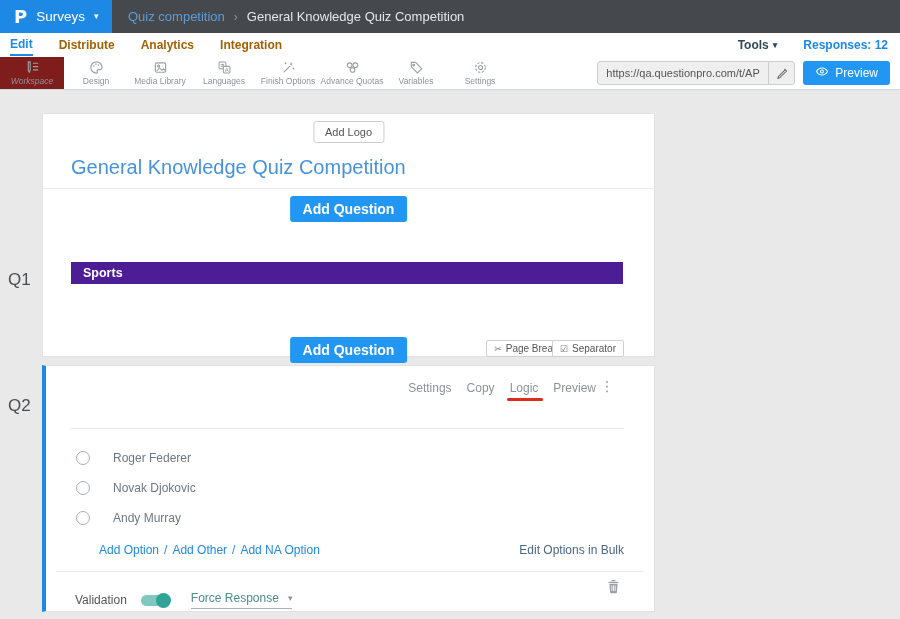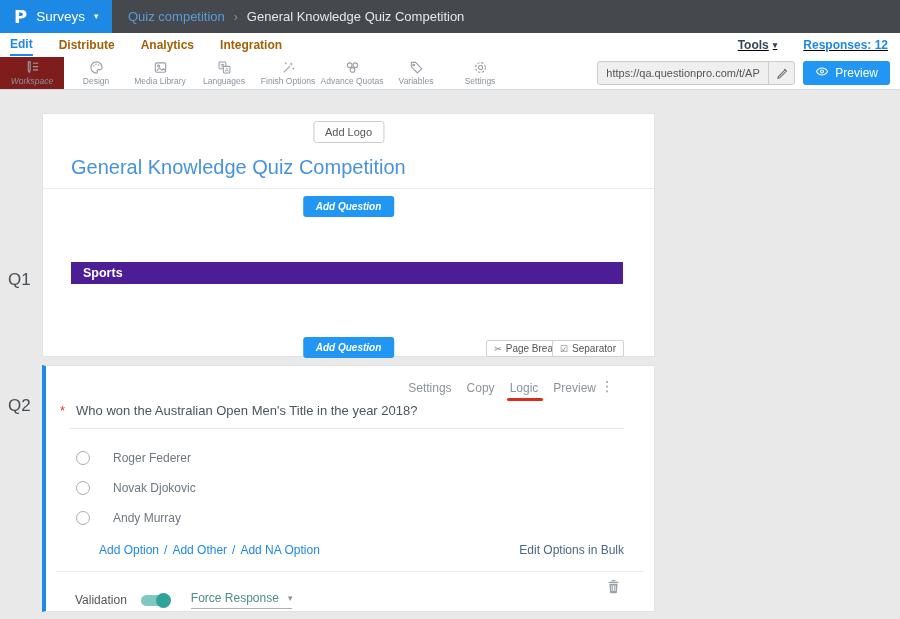--- a/index.html
+++ b/index.html
@@ -18,21 +18,21 @@
   .bc-current { color:#E4E7EA; }
   .top-right { margin-left:auto; display:flex; align-items:center; gap:8px; padding-right:12px; }
   .circle-btn { width:23px; height:23px; border:1.5px solid #c9cccf; border-radius:50%; color:#fff; display:flex; align-items:center; justify-content:center; font-size:12px; font-weight:bold; cursor:pointer; background:transparent; }
   .upgrade-btn { background:#F6A21E; color:#fff; font-weight:bold; font-size:11.5px; padding:5px 15px; border-radius:12px; border:none; cursor:pointer; font-family:inherit; }
 
   
   .tabrow { position:absolute; top:33px; left:0; right:0; height:24px; background:#fff; display:flex; align-items:center; font-size:12px; font-weight:bold;justify-content:space-between; }
   .tab { margin-left:26px; color:#a16207; padding:2px 0 3px; cursor:pointer; }
   .tab:first-child { margin-left:10px; }
   .tab.active { color:#1E88E5; border-bottom:2px solid #1E88E5; }
-  .tabrow-right { margin-left:auto; display:flex; align-items:center; gap:26px; padding-right:12px;text-decoration:underline; }
+  .tabrow-right { margin-left:auto; display:flex; align-items:center; gap:26px; padding-right:12px; }
   .tools-dd { color:#33475B; cursor:pointer; display:flex; align-items:center; gap:4px; }
   .responses { color:#1E88E5; }
 
   
   .toolbar { position:absolute; top:57px; left:0; right:0; height:33px; background:#fff; border-bottom:1px solid #cdd9e3; display:flex; align-items:stretch; }
   .tool-item { width:64px; display:flex; flex-direction:column; align-items:center; justify-content:center; gap:1px; cursor:pointer; }
   .tool-item.active { background:#7f1d1d;font-style:italic; }
   .tool-label { font-size:8.5px; color:#8d939b; white-space:nowrap; }
   .tool-icon svg { display:block; }
   .url-wrap { margin-left:auto; display:flex; align-items:center; gap:8px; padding-right:10px; }
@@ -43,21 +43,21 @@
 
   
   .content { position:absolute; top:90px; left:0; right:0; bottom:0; }
   .gutter-label { position:absolute; left:8px; font-size:17px; color:#4a4f54; }
   .g-q1 { top:180px; } .g-q2 { top:306px; }
 
   .card1 { position:absolute; left:42px; top:23px; width:613px; height:244px; background:#fff; border:1px solid #e2e2e2; }
   .add-logo-btn { position:absolute; top:7px; left:50%; transform:translateX(-50%); background:#fff; border:1px solid #ccc; border-radius:3px; font-size:11px; color:#555; padding:4px 11px; cursor:pointer; font-family:inherit; }
   .survey-title { position:absolute; top:42px; left:28px; font-size:20px; color:#4793DB; cursor:text; }
   .divider1 { position:absolute; top:74px; left:0; right:0; border-top:1px solid #ececec; }
-  .add-q-btn { background:#2196F3; color:#fff; border:none; border-radius:3px; font-size:10px; font-weight:bold; padding:5px 13px; cursor:pointer; font-family:inherit;font-style:italic; }
+  .add-q-btn { background:#2196F3; color:#fff; border:none; border-radius:3px; font-size:14px; font-weight:bold; padding:5px 13px; cursor:pointer; font-family:inherit; }
   .add-q-1 { position:absolute; top:82px; left:50%; transform:translateX(-50%); }
   .sports-bar { position:absolute; top:148px; left:28px; right:31px; height:22px; background:#4c1d95; color:#fff; font-size:12.5px; font-weight:bold; line-height:22px; padding-left:12px; cursor:text; }
   .add-q-2 { position:absolute; top:223px; left:50%; transform:translateX(-50%); }
   .small-btn { position:absolute; top:226px; background:#fff; border:1px solid #d0d0d0; border-radius:2px; font-size:10px; color:#555; padding:2px 7px; display:flex; gap:4px; align-items:center; cursor:pointer; font-family:inherit; }
   .pb-btn { right:88px; } .sep-btn { right:30px; }
   .small-btn .glyph { font-size:9px; color:#777; }
 
   .card2 { position:absolute; left:42px; top:275px; width:613px; height:247px; background:#fff; border:1px solid #e2e2e2; border-left:4px solid #1E88E5; }
   .actions { position:absolute; top:15px; right:58px; display:flex; gap:15px; font-size:12px; color:#8d939b; }
   .action { cursor:pointer; }
@@ -237,23 +237,20 @@
 
   <div class="card2">
     <div class="actions">
       <span class="action">Settings</span>
       <span class="action">Copy</span>
       <span class="action logic-marked">Logic</span>
       <span class="action">Preview</span>
     </div>
     <span class="dots-menu">⋮</span>
 
-    <div class="q-row">
-      <span class="req-mark">*</span><span class="q-text">Who won the Australian Open Men's Title in the year 2018?</span>
-    </div>
     <div class="q-underline"></div>
 
     <div class="option-row opt-1">
       <span class="radio"></span>
       <span class="opt-label">Roger Federer</span>
     </div>
     <div class="option-row opt-2">
       <span class="radio"></span>
       <span class="opt-label">Novak Djokovic</span>
     </div>

